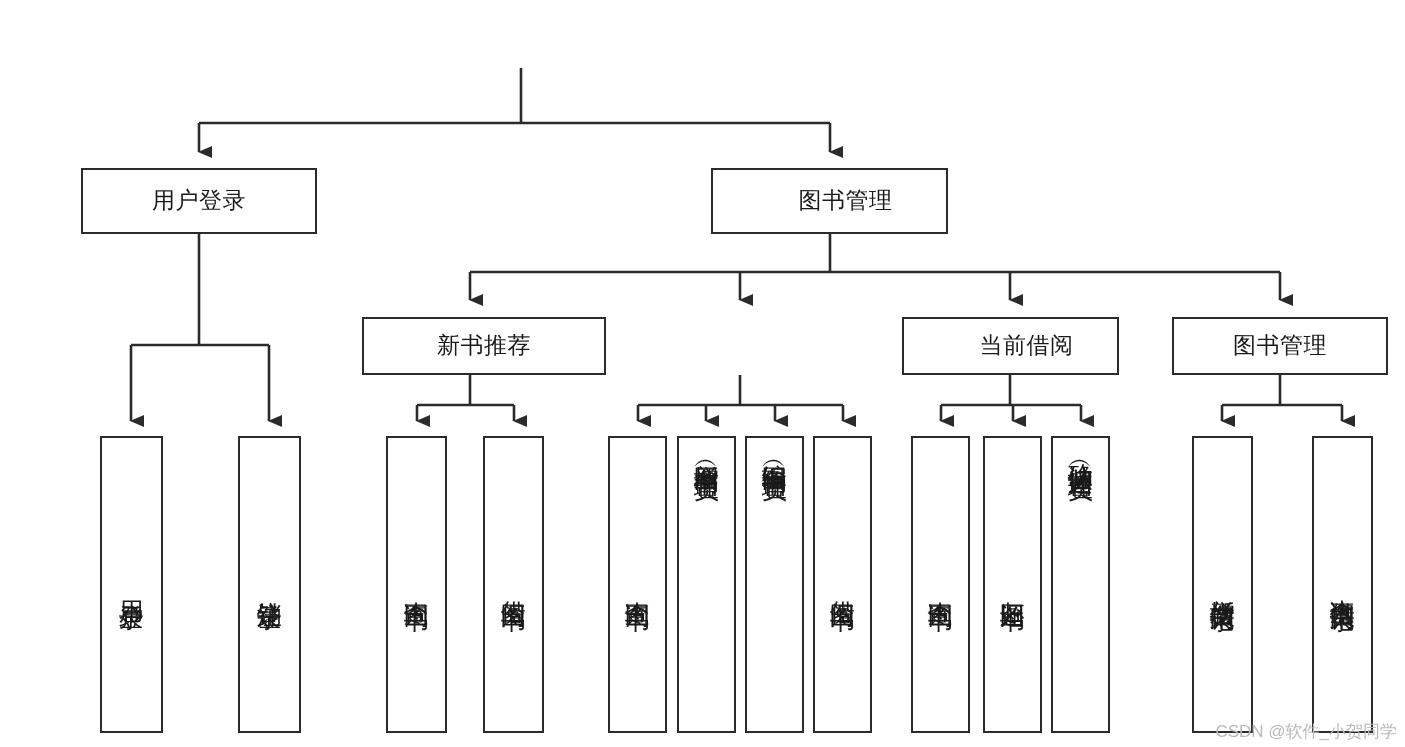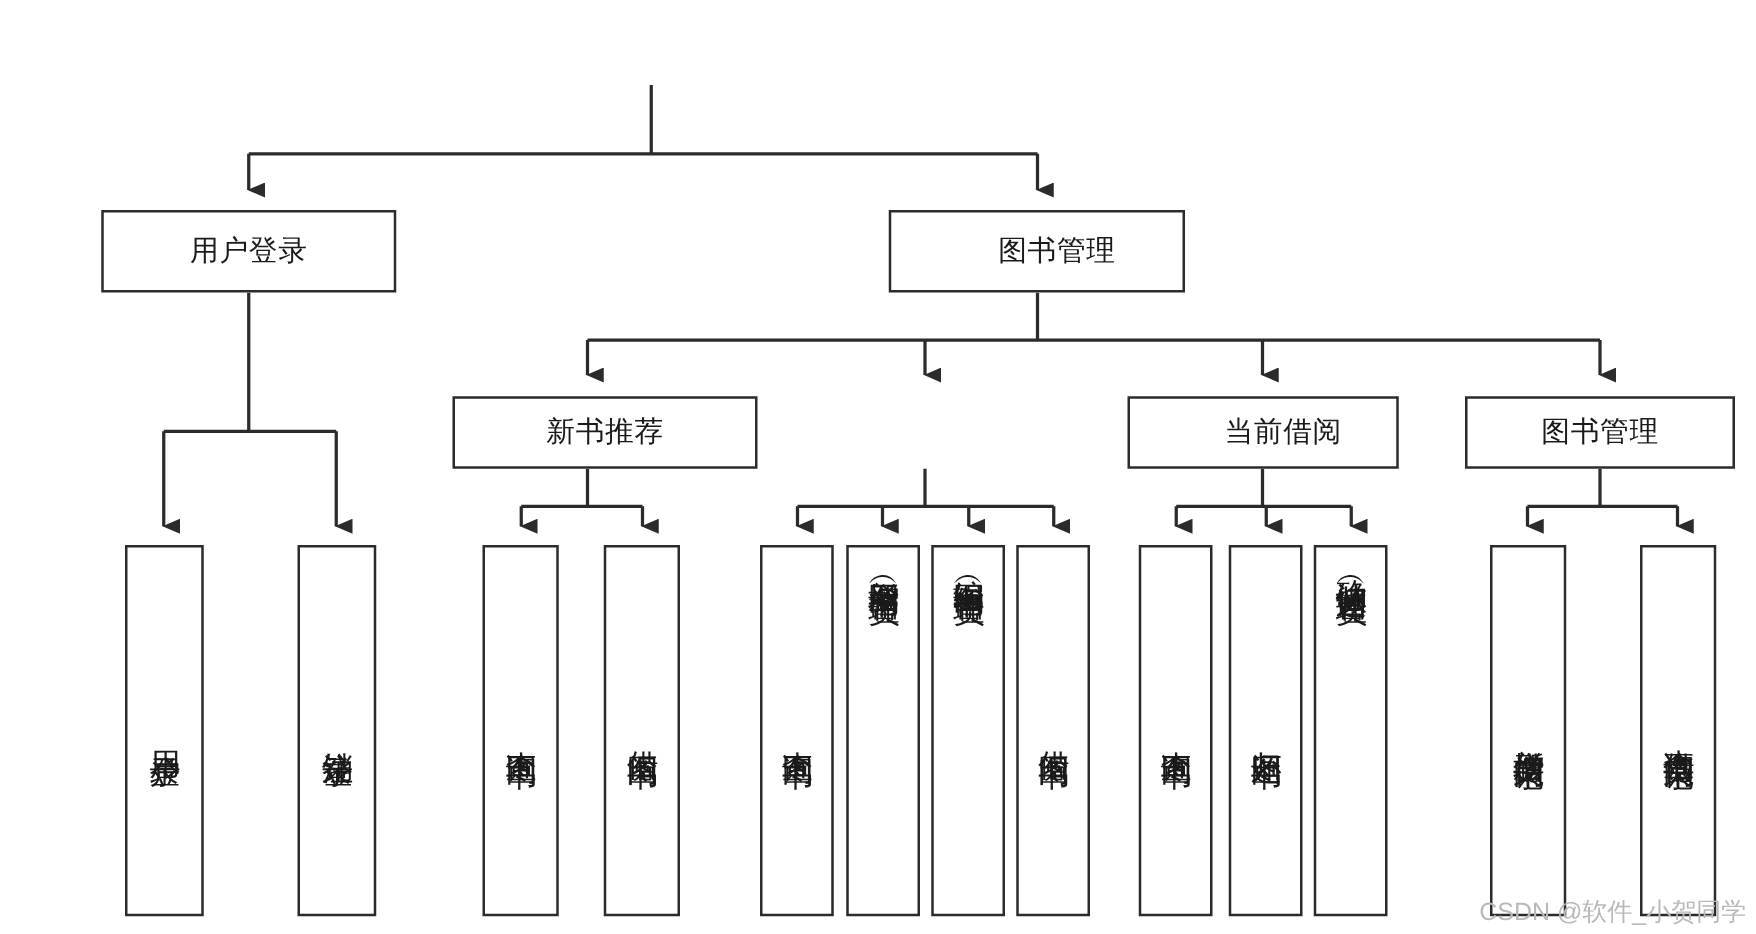--- a/index.html
+++ b/index.html
@@ -63,21 +63,21 @@
     margin-bottom: auto;
   }
   .node.vert.center {
     align-items: center;
     padding-top: 0;
   }
   .watermark {
     position: absolute;
     right: 8px;
     bottom: 4px;
-    font-size: 20px;
+    font-size: 17px;
     color: #b9b9b9;
     z-index: 5;
     white-space: nowrap;
     font-family: "Liberation Sans", "DejaVu Sans", sans-serif;
   }
 </style>
 </head>
 <body>
 
 <div id="canvas">

